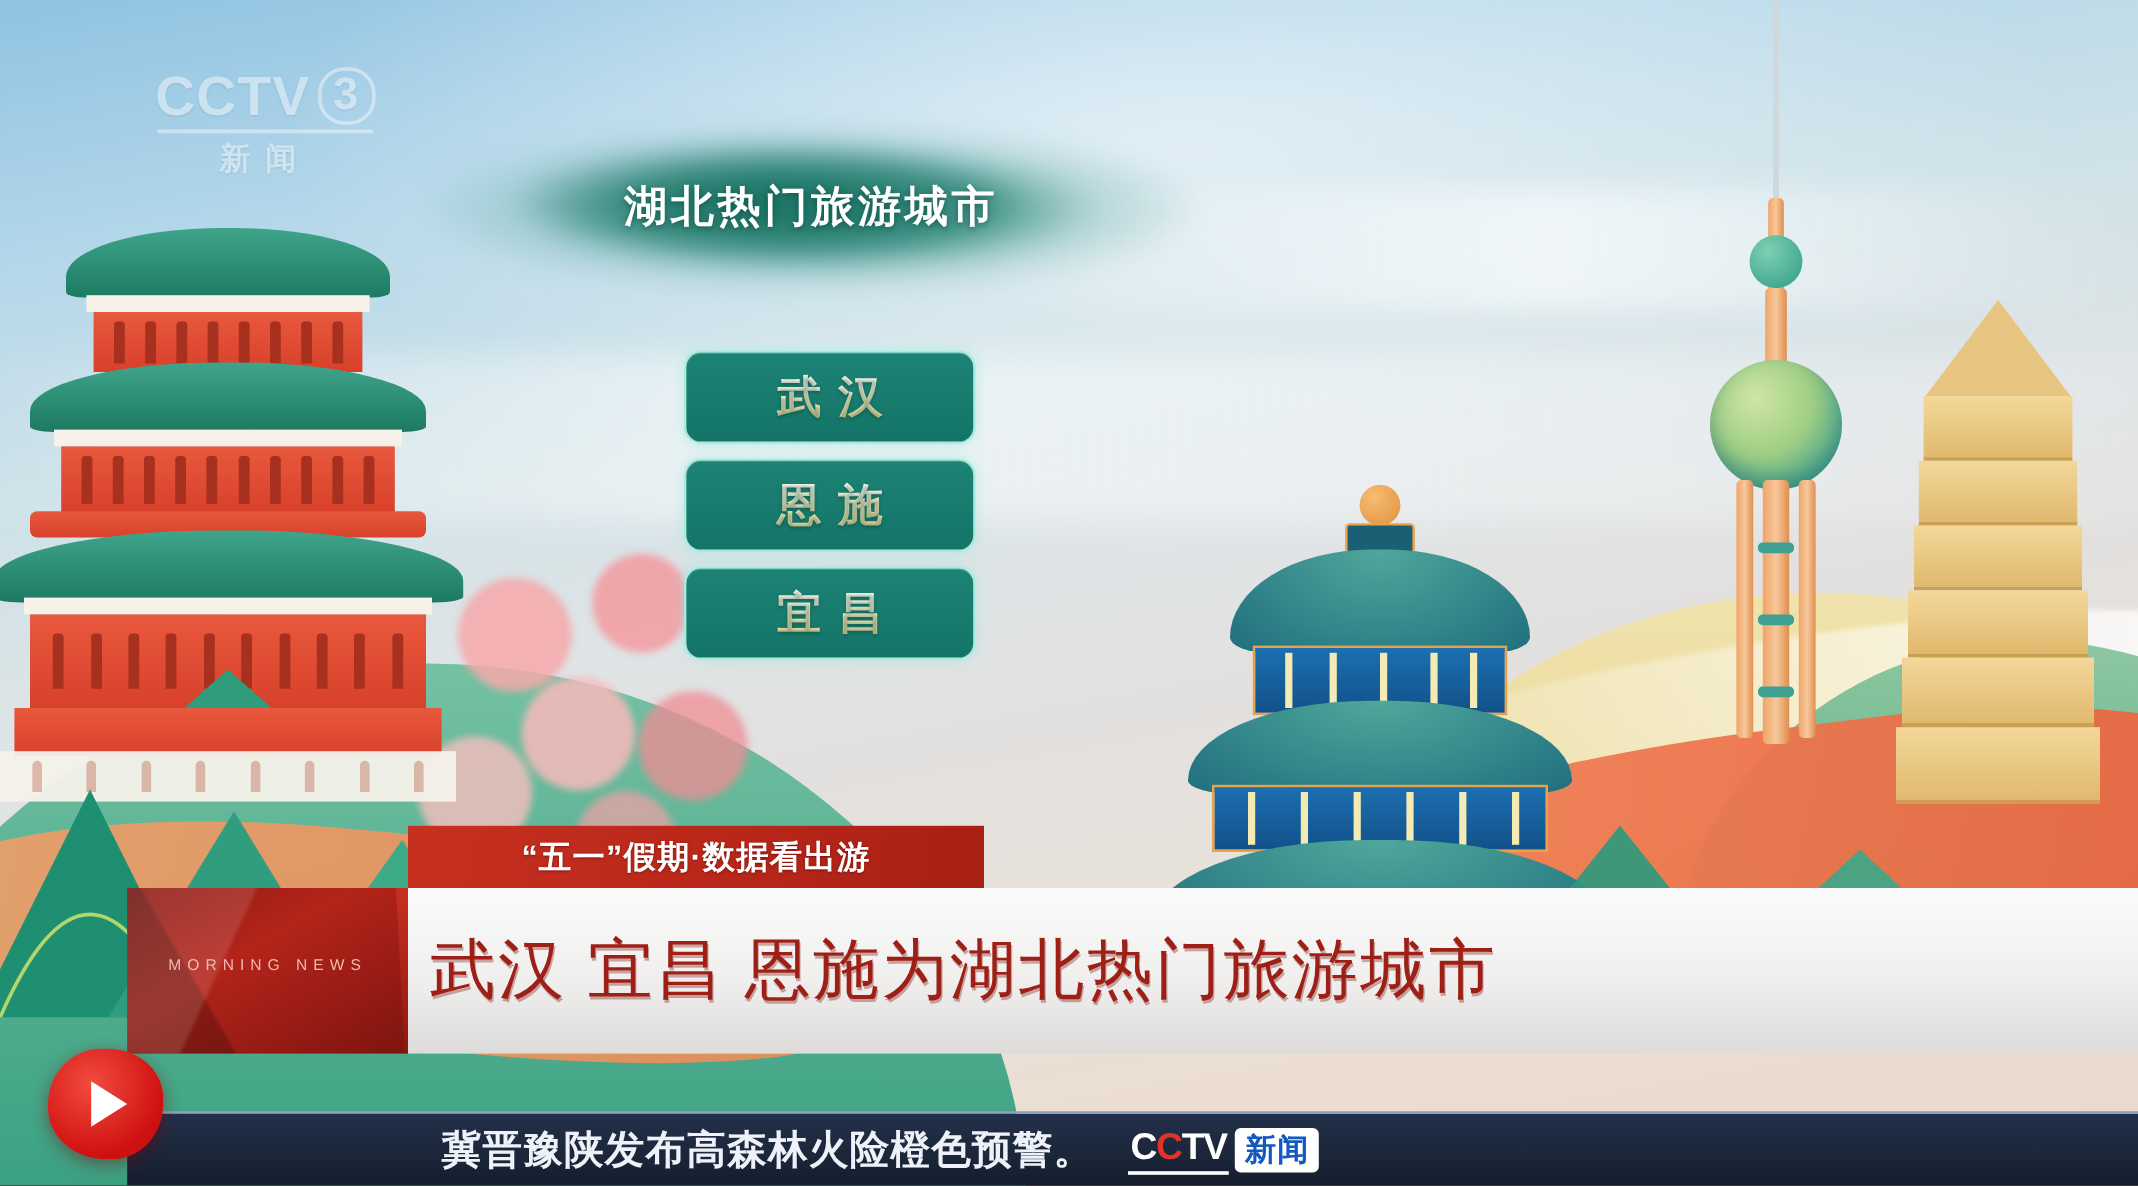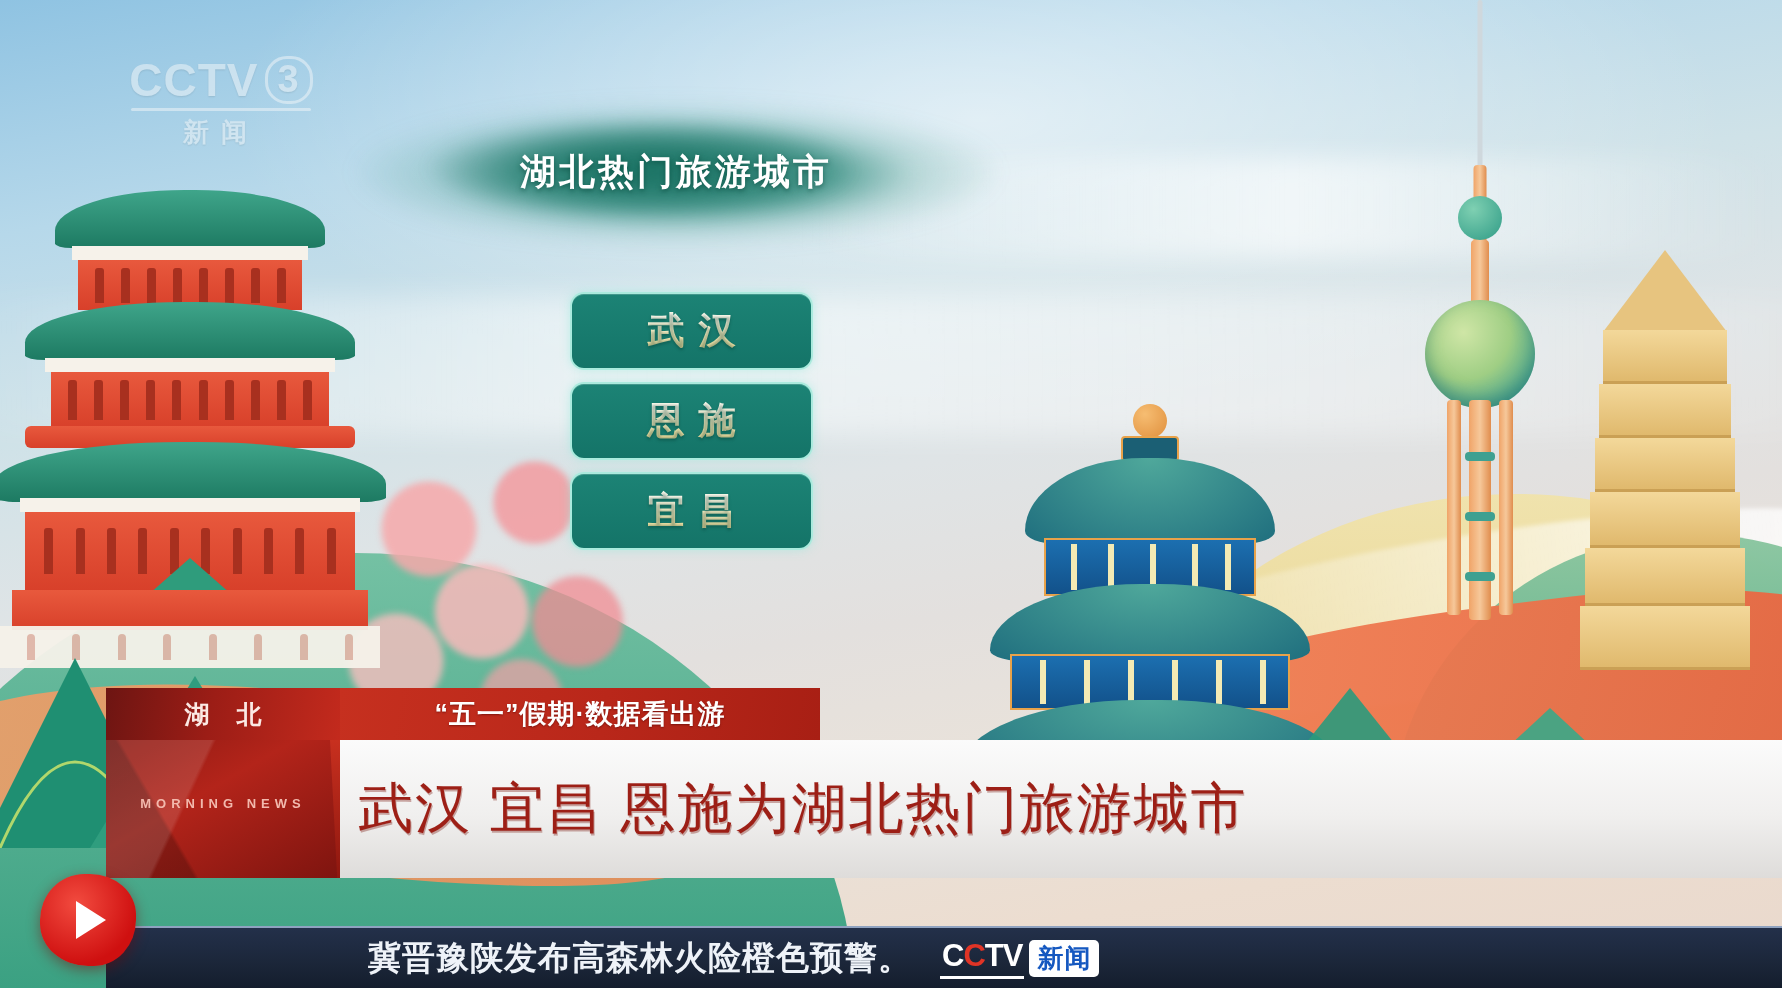--- a/index.html
+++ b/index.html
@@ -137,21 +137,21 @@
 
   .brand-box { position:absolute; left:106px; top:52px; width:234px; height:138px;
      background:linear-gradient(150deg,#8d1a13 0%,#b3241a 40%,#7e140f 100%); overflow:hidden; }
   .brand-sheen { position:absolute; left:-20%; top:-30%; width:140%; height:160%;
      background:linear-gradient(115deg, rgba(255,255,255,.12) 0 40%, rgba(255,255,255,0) 41%),
                 linear-gradient(60deg, rgba(0,0,0,.22) 0 35%, rgba(0,0,0,0) 36%); }
   .brand-cn { position:absolute; top:10px; left:0; width:100%; text-align:center;
      color:#fff; font-size:34px; font-weight:700; letter-spacing:2px;
      text-shadow:0 2px 4px rgba(60,0,0,.6); }
   .brand-en { position:absolute; top:56px; left:0; width:100%; text-align:center;
-     color:#f2b9ad; font-size:13px; letter-spacing:5px; font-weight:700; }
+     color:#f2b9ad; font-size:13px; letter-spacing:5px; font-weight:400; }
   .brand-time { position:absolute; top:84px; left:0; width:100%; text-align:center;
      color:#ffffff; font-size:31px; font-weight:700; letter-spacing:1px;
      display:flex; justify-content:center; gap:22px;
      text-shadow:0 2px 4px rgba(60,0,0,.5); }
 
   .headline-bar { position:absolute; left:340px; top:52px; width:1442px; height:138px;
      background:linear-gradient(180deg,#fbfbfb 0%,#f0efee 55%,#dedcda 100%);
      display:flex; align-items:center; padding-left:18px; }
   .headline-bar .hl { font-size:55px; font-weight:400; letter-spacing:2px;
      color:#9d1f16; text-shadow:1px 2px 0 rgba(120,20,12,.35); white-space:nowrap; }
@@ -357,23 +357,20 @@
       <span>恩施</span>
     </div>
     <div class="city-btn">
       <span>宜昌</span>
     </div>
   </div>
 
   <div class="lower">
 
     <div class="topic-strip">
-      <div class="topic-left">
-        <span>湖 北</span>
-      </div>
       <div class="topic-right">
         <span>“五一”假期·数据看出游</span>
       </div>
     </div>
 
     <div class="brand-box">
       <div class="brand-sheen"></div>
       <div class="brand-en">MORNING NEWS</div>
     </div>
 

